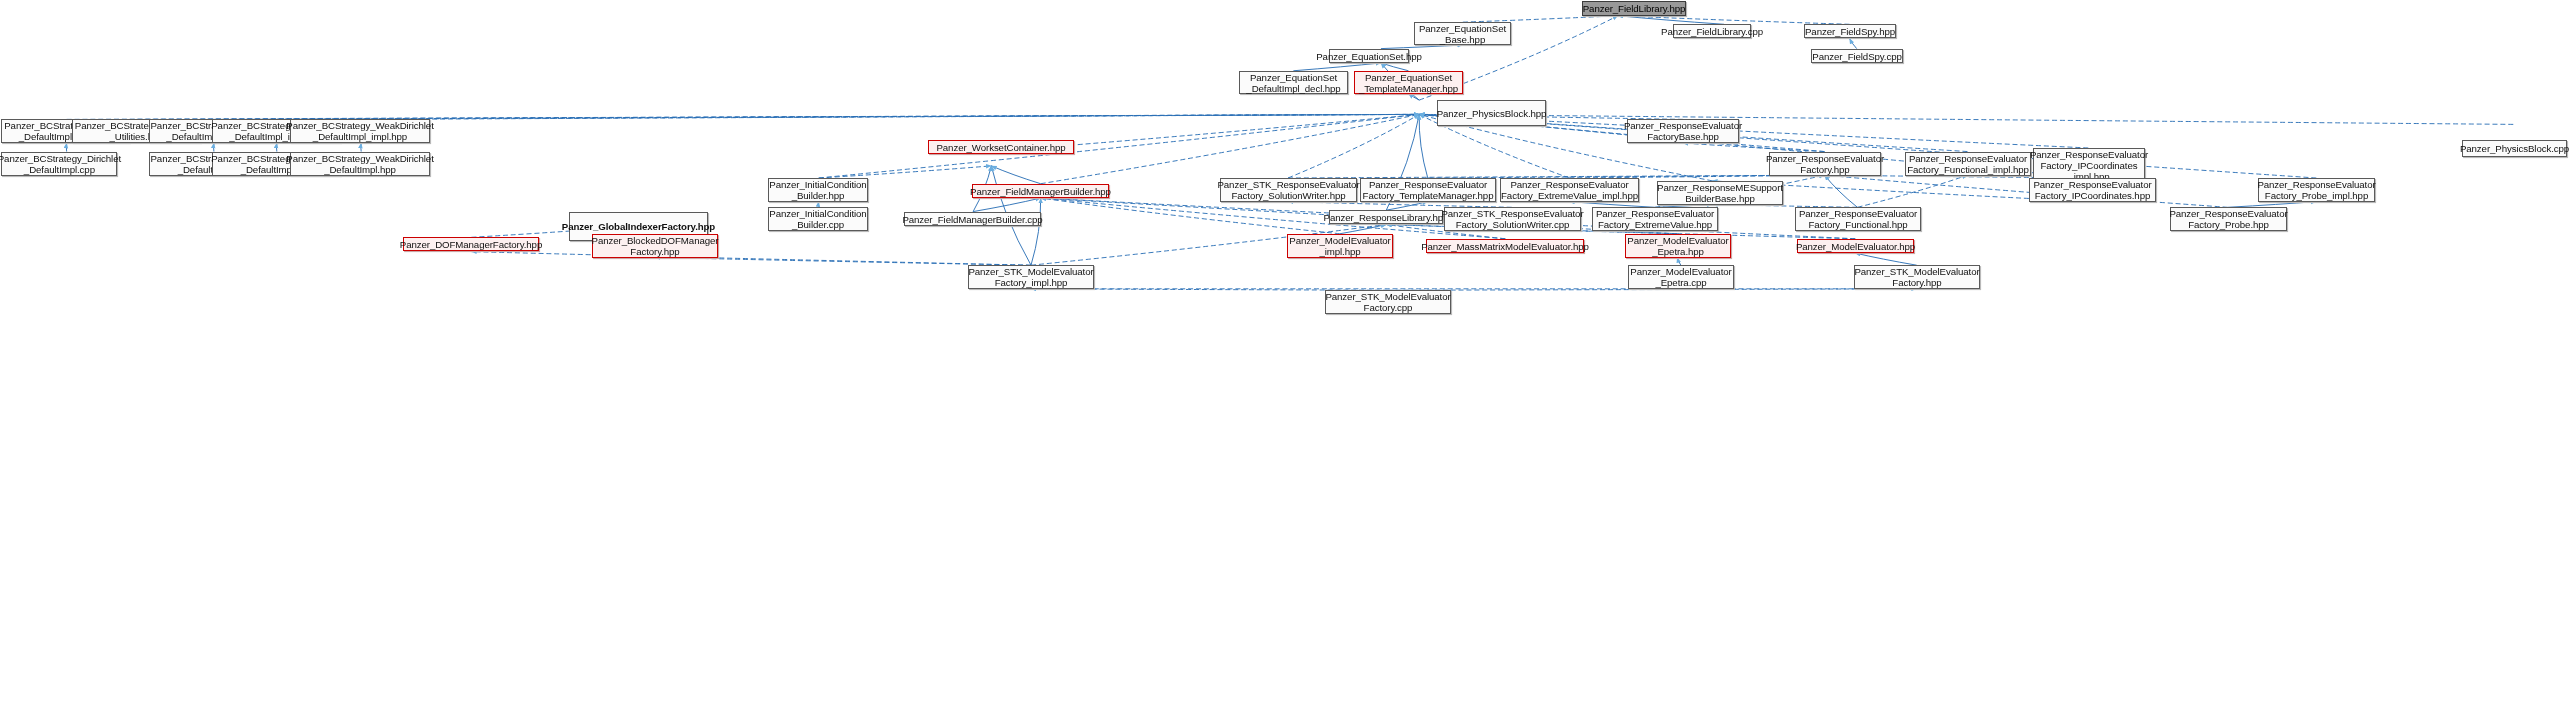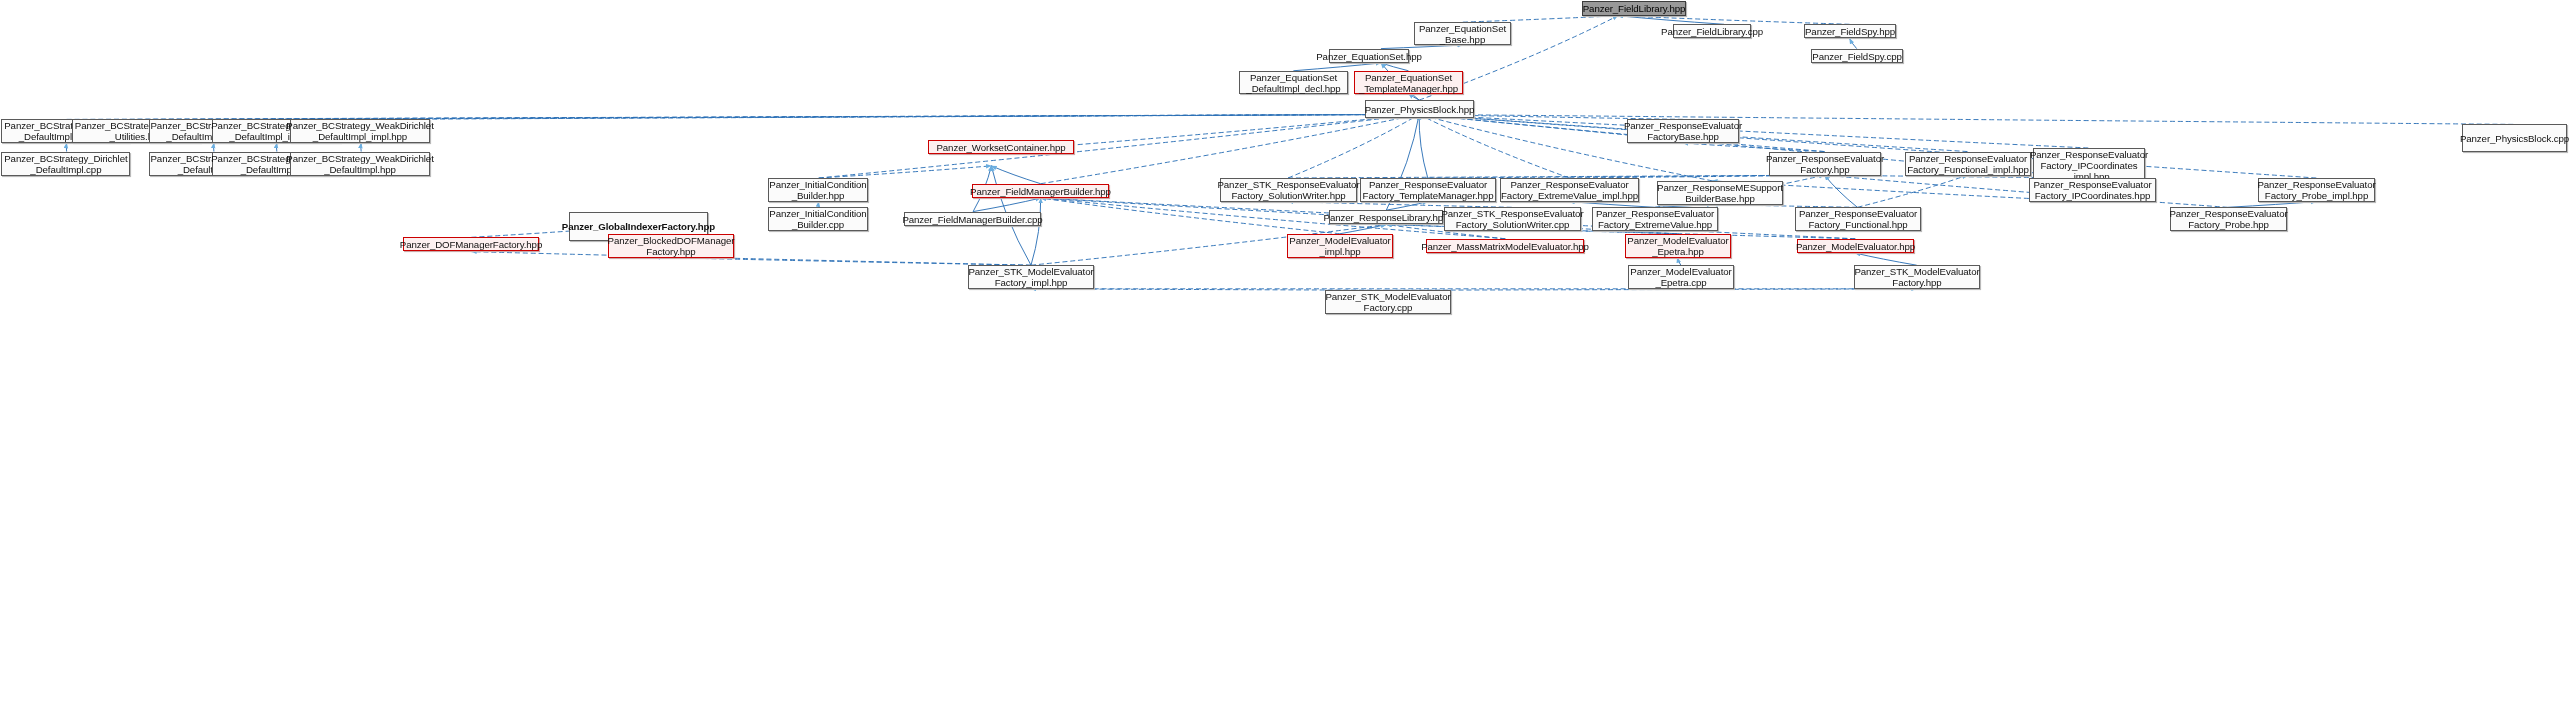--- a/index.html
+++ b/index.html
@@ -147,40 +147,40 @@
       <div class="node" style="left: 1414px; top: 22px; width: 97px; height: 23px;">Panzer_EquationSet
 _Base.hpp</div>
       <div class="node" style="left: 1673px; top: 24px; width: 78px; height: 14.3px;">Panzer_FieldLibrary.cpp</div>
       <div class="node" style="left: 1804px; top: 24px; width: 92px; height: 14.3px;">Panzer_FieldSpy.hpp</div>
       <div class="node" style="left: 1811px; top: 49px; width: 92px; height: 14.3px;">Panzer_FieldSpy.cpp</div>
       <div class="node" style="left: 1329px; top: 49px; width: 80px; height: 14.3px;">Panzer_EquationSet.hpp</div>
       <div class="node" style="left: 1239px; top: 71px; width: 109px; height: 23px;">Panzer_EquationSet
 _DefaultImpl_decl.hpp</div>
       <div class="node red" style="left: 1354px; top: 71px; width: 109px; height: 23px;">Panzer_EquationSet
 _TemplateManager.hpp</div>
-      <div class="node" style="left: 1365px; top: 100px; width: 109px; height: 18px;">Panzer_PhysicsBlock.hpp</div>
+      <div class="node" style="left: 1437px; top: 100px; width: 109px; height: 26px;">Panzer_PhysicsBlock.hpp</div>
       <div class="node" style="left: 1.4px; top: 119px; width: 129px; height: 23.6px;">Panzer_BCStrategy_Dirichlet
 _DefaultImpl_impl.hpp</div>
       <div class="node" style="left: 72px; top: 119px; width: 129px; height: 23.6px;">Panzer_BCStrategy_Dirichlet
 _Utilities.hpp</div>
       <div class="node" style="left: 149px; top: 119px; width: 129px; height: 23.6px;">Panzer_BCStrategy_Interface
 _DefaultImpl_impl.hpp</div>
       <div class="node" style="left: 212px; top: 119px; width: 129px; height: 23.6px;">Panzer_BCStrategy_Neumann
 _DefaultImpl_impl.hpp</div>
       <div class="node" style="left: 290px; top: 119px; width: 140px; height: 23.6px;">Panzer_BCStrategy_WeakDirichlet
 _DefaultImpl_impl.hpp</div>
-      <div class="node" style="left: 1.4px; top: 152px; width: 129px; height: 23.6px;">Panzer_BCStrategy_Dirichlet
+      <div class="node" style="left: 1.4px; top: 152px; width: 116px; height: 23.6px;">Panzer_BCStrategy_Dirichlet
 _DefaultImpl.cpp</div>
       <div class="node" style="left: 149px; top: 152px; width: 129px; height: 23.6px;">Panzer_BCStrategy_Interface
 _DefaultImpl.hpp</div>
       <div class="node" style="left: 212px; top: 152px; width: 129px; height: 23.6px;">Panzer_BCStrategy_Neumann
 _DefaultImpl.hpp</div>
       <div class="node" style="left: 290px; top: 152px; width: 140px; height: 23.6px;">Panzer_BCStrategy_WeakDirichlet
 _DefaultImpl.hpp</div>
-      <div class="node" style="left: 2462px; top: 124px; width: 105px; height: 28px;">Panzer_PhysicsBlock.cpp</div>
+      <div class="node" style="left: 2462px; top: 140px; width: 105px; height: 17px;">Panzer_PhysicsBlock.cpp</div>
       <div class="node" style="left: 1627px; top: 119px; width: 112px; height: 23.6px;">Panzer_ResponseEvaluator
 FactoryBase.hpp</div>
       <div class="node" style="left: 1769px; top: 152px; width: 112px; height: 23.6px;">Panzer_ResponseEvaluator
 Factory.hpp</div>
       <div class="node" style="left: 1905px; top: 152px; width: 126px; height: 23.6px;">Panzer_ResponseEvaluator
 Factory_Functional_impl.hpp</div>
       <div class="node" style="left: 2033px; top: 148px; width: 112px; height: 34px;">Panzer_ResponseEvaluator
 Factory_IPCoordinates
 _impl.hpp</div>
       <div class="node red" style="left: 928px; top: 140px; width: 146px; height: 14.3px;">Panzer_WorksetContainer.hpp</div>
@@ -206,21 +206,21 @@
 Factory_ExtremeValue.hpp</div>
       <div class="node" style="left: 1795px; top: 207px; width: 126px; height: 23.6px;">Panzer_ResponseEvaluator
 Factory_Functional.hpp</div>
       <div class="node" style="left: 2170px; top: 207px; width: 117px; height: 23.6px;">Panzer_ResponseEvaluator
 Factory_Probe.hpp</div>
       <div class="node" style="left: 768px; top: 207px; width: 100px; height: 23.6px;">Panzer_InitialCondition
 _Builder.cpp</div>
       <div class="node" style="left: 904px; top: 212px; width: 137px; height: 14.3px;">Panzer_FieldManagerBuilder.cpp</div>
       <div class="node" style="left: 569px; top: 212px; width: 139px; height: 29px; font-weight: bold;">Panzer_GlobalIndexerFactory.hpp</div>
       <div class="node red" style="left: 403px; top: 237px; width: 136px; height: 14.3px;">Panzer_DOFManagerFactory.hpp</div>
-      <div class="node red" style="left: 592px; top: 234px; width: 126px; height: 23.6px; margin-left: 16px;">Panzer_BlockedDOFManager
+      <div class="node red" style="left: 592px; top: 234px; width: 126px; height: 23.6px;">Panzer_BlockedDOFManager
 Factory.hpp</div>
       <div class="node red" style="left: 1287px; top: 234px; width: 106px; height: 23.6px;">Panzer_ModelEvaluator
 _impl.hpp</div>
       <div class="node red" style="left: 1426px; top: 239px; width: 158px; height: 14.3px;">Panzer_MassMatrixModelEvaluator.hpp</div>
       <div class="node red" style="left: 1625px; top: 234px; width: 106px; height: 23.6px;">Panzer_ModelEvaluator
 _Epetra.hpp</div>
       <div class="node red" style="left: 1797px; top: 239px; width: 117px; height: 14.3px;">Panzer_ModelEvaluator.hpp</div>
       <div class="node" style="left: 968px; top: 265px; width: 126px; height: 23.6px;">Panzer_STK_ModelEvaluator
 Factory_impl.hpp</div>
       <div class="node" style="left: 1628px; top: 265px; width: 106px; height: 23.6px;">Panzer_ModelEvaluator

